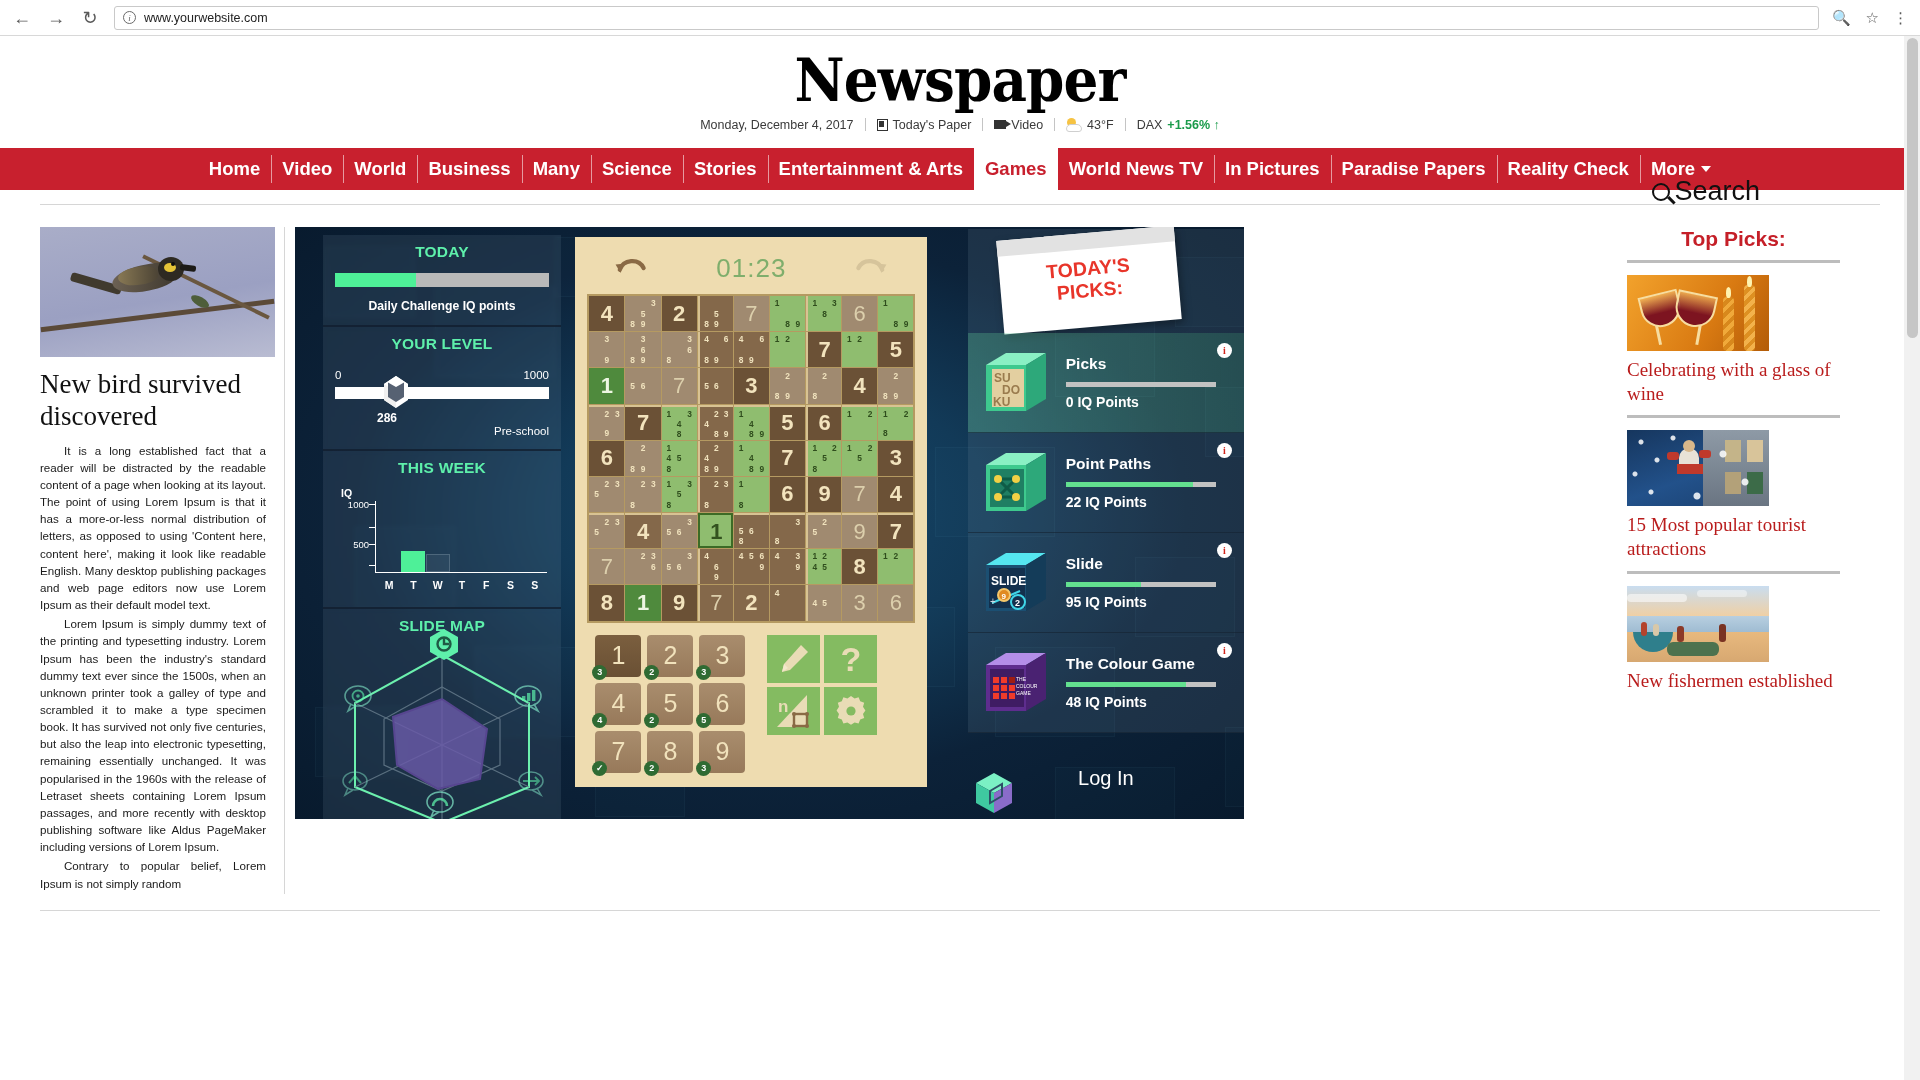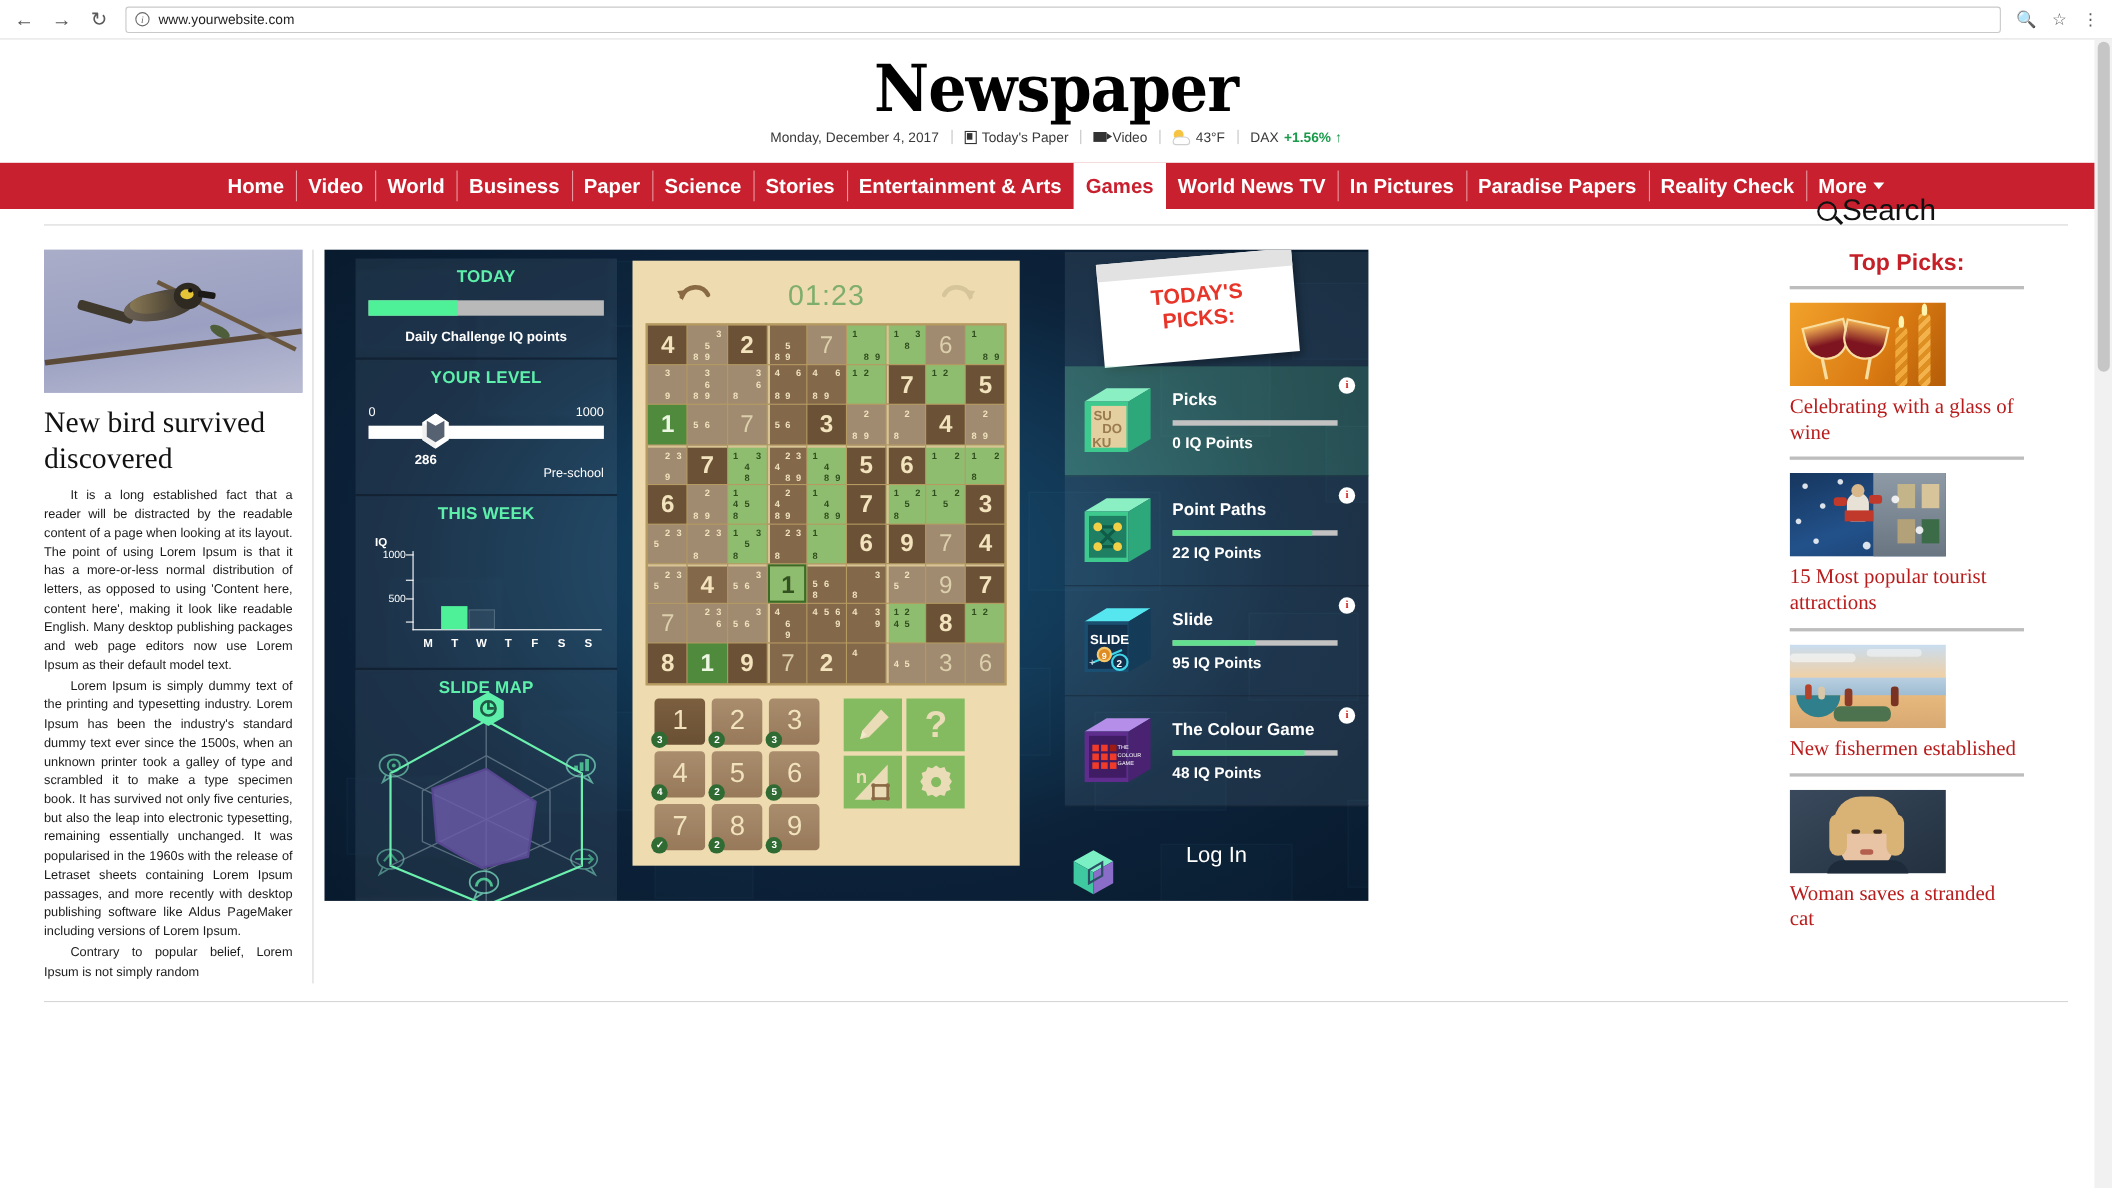--- a/index.html
+++ b/index.html
@@ -286,21 +286,21 @@
         <div class="nav-item">
           <span>Video</span>
         </div>
         <div class="nav-item">
           <span>World</span>
         </div>
         <div class="nav-item">
           <span>Business</span>
         </div>
         <div class="nav-item">
-          <span>Paper</span>
+          <span>Many</span>
         </div>
         <div class="nav-item">
           <span>Science</span>
         </div>
         <div class="nav-item">
           <span>Stories</span>
         </div>
         <div class="nav-item">
           <span>Entertainment &amp; Arts</span>
         </div>
@@ -1480,34 +1480,20 @@
     <div style="position:absolute;left:70px;top:4px;width:50px;height:7px;background:rgba(255,255,255,.45);border-radius:6px;"></div>
     <div style="position:absolute;left:6px;top:46px;width:40px;height:20px;background:#2f7f8c;border-radius:0 0 20px 20px;"></div>
     <div style="position:absolute;left:14px;top:36px;width:6px;height:14px;background:#b4432c;border-radius:3px;"></div>
     <div style="position:absolute;left:26px;top:38px;width:6px;height:12px;background:#d9c8a8;border-radius:3px;"></div>
     <div style="position:absolute;left:50px;top:40px;width:7px;height:16px;background:#8c3a28;border-radius:3px;"></div>
     <div style="position:absolute;left:92px;top:38px;width:7px;height:18px;background:#7a3322;border-radius:3px;"></div>
     <div style="position:absolute;left:40px;top:56px;width:52px;height:14px;background:#3d6b4a;border-radius:6px;opacity:.9;"></div>
             </div>
             <div class="tp-cap">New fishermen established</div>
           </div>
-          <div class="tp-item">
-            <div class="tp-img">
-              <div style="position:absolute;inset:0;background:linear-gradient(150deg,#3a4a5c,#22303f);"></div>
-    <div style="position:absolute;left:46px;top:16px;width:48px;height:56px;background:#e8c3a4;border-radius:24px 24px 20px 20px;"></div>
-    <div style="position:absolute;left:40px;top:6px;width:60px;height:34px;background:#d9b276;border-radius:30px 30px 12px 12px;"></div>
-    <div style="position:absolute;left:36px;top:22px;width:16px;height:38px;background:#d9b276;border-radius:10px;"></div>
-    <div style="position:absolute;left:88px;top:22px;width:16px;height:38px;background:#d9b276;border-radius:10px;"></div>
-    <div style="position:absolute;left:56px;top:36px;width:8px;height:4px;background:#3a2a22;border-radius:2px;"></div>
-    <div style="position:absolute;left:76px;top:36px;width:8px;height:4px;background:#3a2a22;border-radius:2px;"></div>
-    <div style="position:absolute;left:64px;top:54px;width:12px;height:5px;background:#b4604f;border-radius:4px;"></div>
-    <div style="position:absolute;left:34px;top:64px;width:74px;height:14px;background:#1d2b3a;border-radius:14px 14px 0 0;"></div>
-            </div>
-            <div class="tp-cap">Woman saves a stranded cat</div>
-          </div>
         </div>
     </div>
   </div>
 
   <div class="rule-bot"></div>
 
   <div class="scrollbar">
     <div class="scroll-thumb"></div>
   </div>
 </div>

